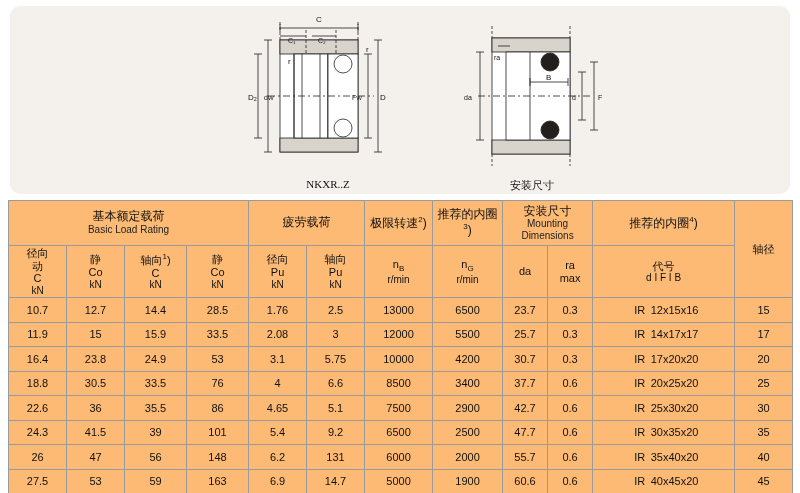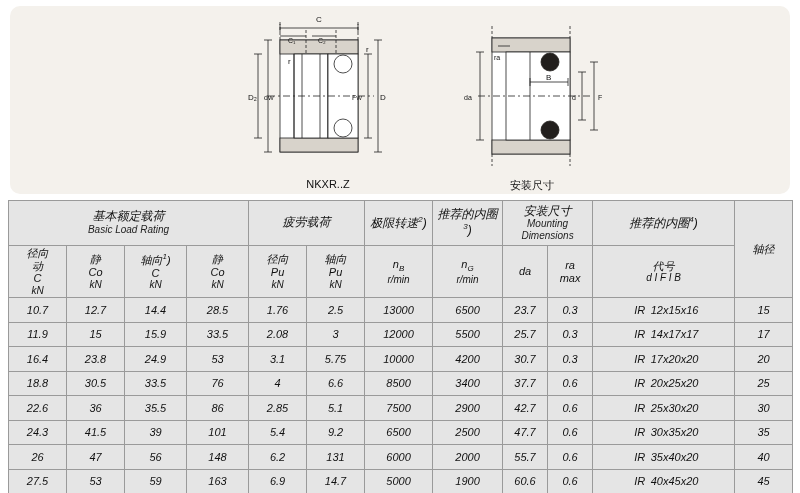--- a/index.html
+++ b/index.html
@@ -32,35 +32,35 @@
   }
   .drawing {
     position: absolute;
   }
   .caption {
     position: absolute;
     font-size: 11px;
     color: #111;
     text-align: center;
     white-space: nowrap;
+    font-family: Liberation Serif, serif;
   }
 
   
   .table-wrap {
     position: absolute;
     left: 8px;
     top: 200px;
     width: 784px;
   }
   table.spec {
     border-collapse: collapse;
     width: 784px;
     table-layout: fixed;
-    background: #e5e5e5;
-    font-style: italic;
+    background: #fdba74;
   }
   table.spec td, table.spec th {
     border: 1px solid #9a9a9a;
     font-weight: normal;
     font-size: 11px;
     text-align: center;
     vertical-align: middle;
     padding: 1px 1px;
     line-height: 1.15;
     color: #111;
@@ -356,21 +356,21 @@
             <td>37.7</td>
             <td>0.6</td>
             <td class="ir-cell"><span class="ir">IR</span><span>20x25x20</span></td>
             <td>25</td>
           </tr>
           <tr class="data">
             <td>22.6</td>
             <td>36</td>
             <td>35.5</td>
             <td>86</td>
-            <td>2.85</td>
+            <td>4.65</td>
             <td>5.1</td>
             <td>7500</td>
             <td>2900</td>
             <td>42.7</td>
             <td>0.6</td>
             <td class="ir-cell"><span class="ir">IR</span><span>25x30x20</span></td>
             <td>30</td>
           </tr>
           <tr class="data">
             <td>24.3</td>

